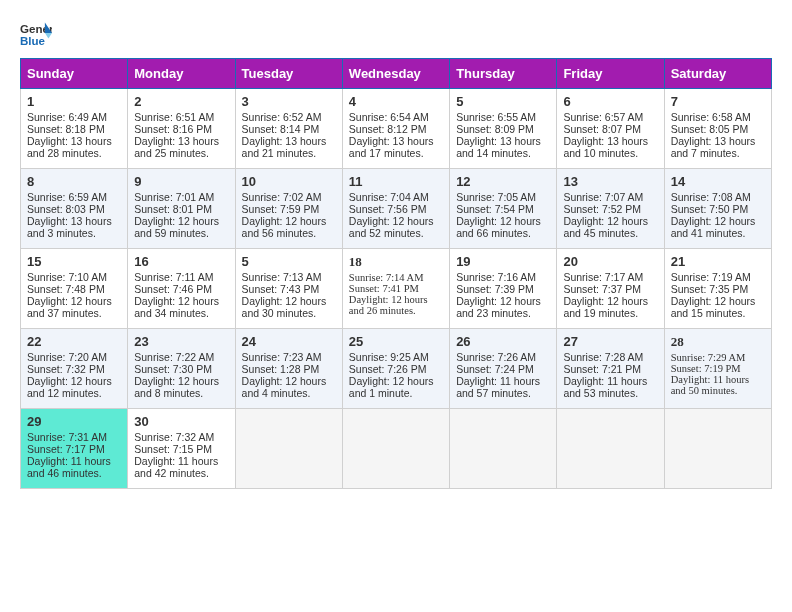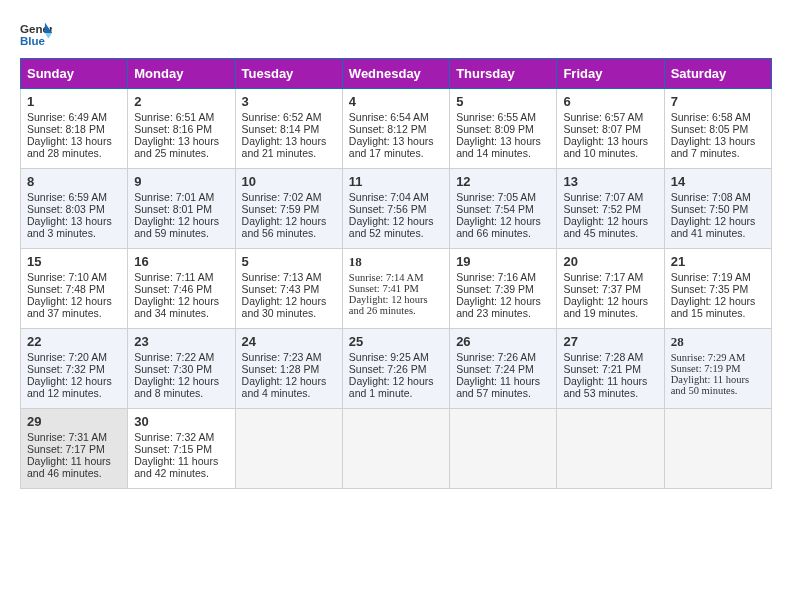--- a/index.html
+++ b/index.html
@@ -278,21 +278,21 @@
           <span style="display:block">Daylight: 11 hours and 53 minutes.</span>
         </td>
         <td style="background: rgb(240, 244, 250); font-family: Liberation Serif, serif;">
           <span class="day-num">28</span>
           <span style="display:block">Sunrise: 7:29 AM</span>
           <span style="display:block">Sunset: 7:19 PM</span>
           <span style="display:block">Daylight: 11 hours and 50 minutes.</span>
         </td>
       </tr>
       <tr>
-        <td style="background: #e5e5e5; margin-left: 40px;">
+        <td style="background: #5eead4; margin-left: 40px;">
           <span class="day-num">29</span>
           <span style="display:block">Sunrise: 7:31 AM</span>
           <span style="display:block">Sunset: 7:17 PM</span>
           <span style="display:block">Daylight: 11 hours and 46 minutes.</span>
         </td>
         <td style="background: rgb(255, 255, 255);">
           <span class="day-num">30</span>
           <span style="display:block">Sunrise: 7:32 AM</span>
           <span style="display:block">Sunset: 7:15 PM</span>
           <span style="display:block">Daylight: 11 hours and 42 minutes.</span>

